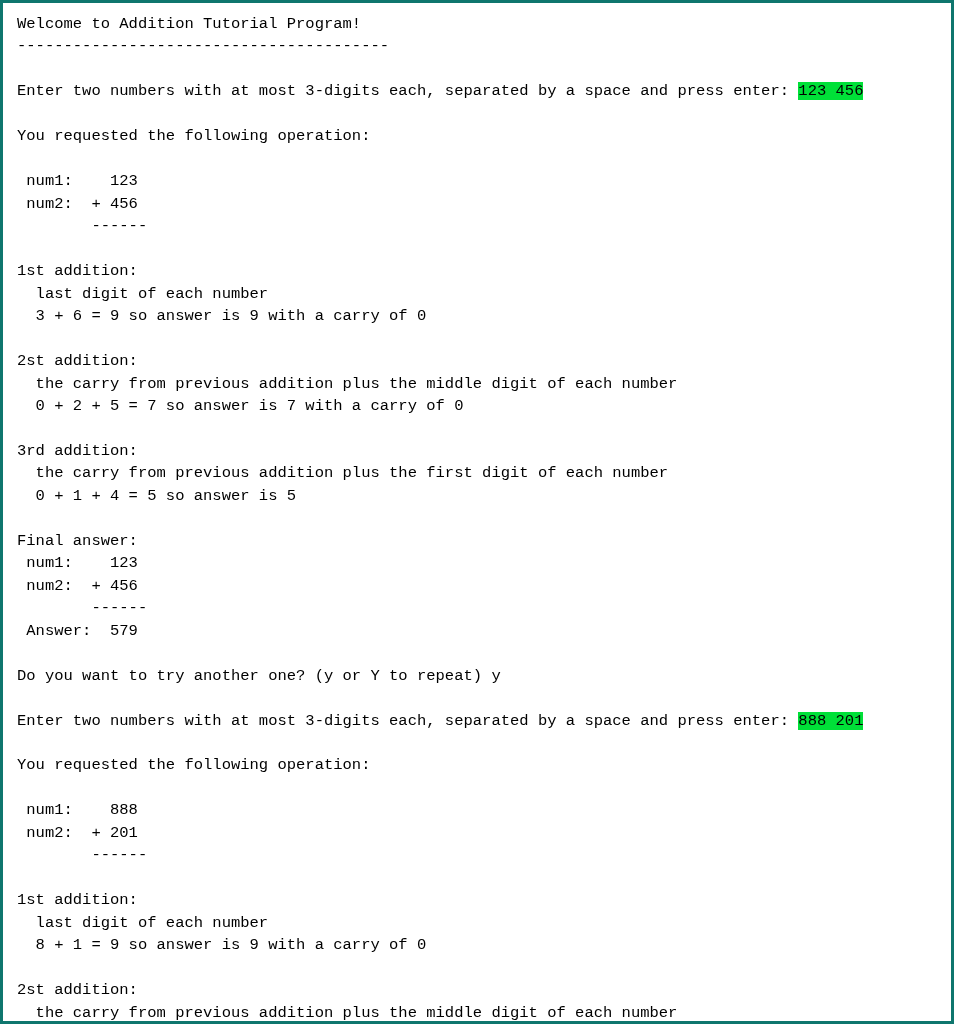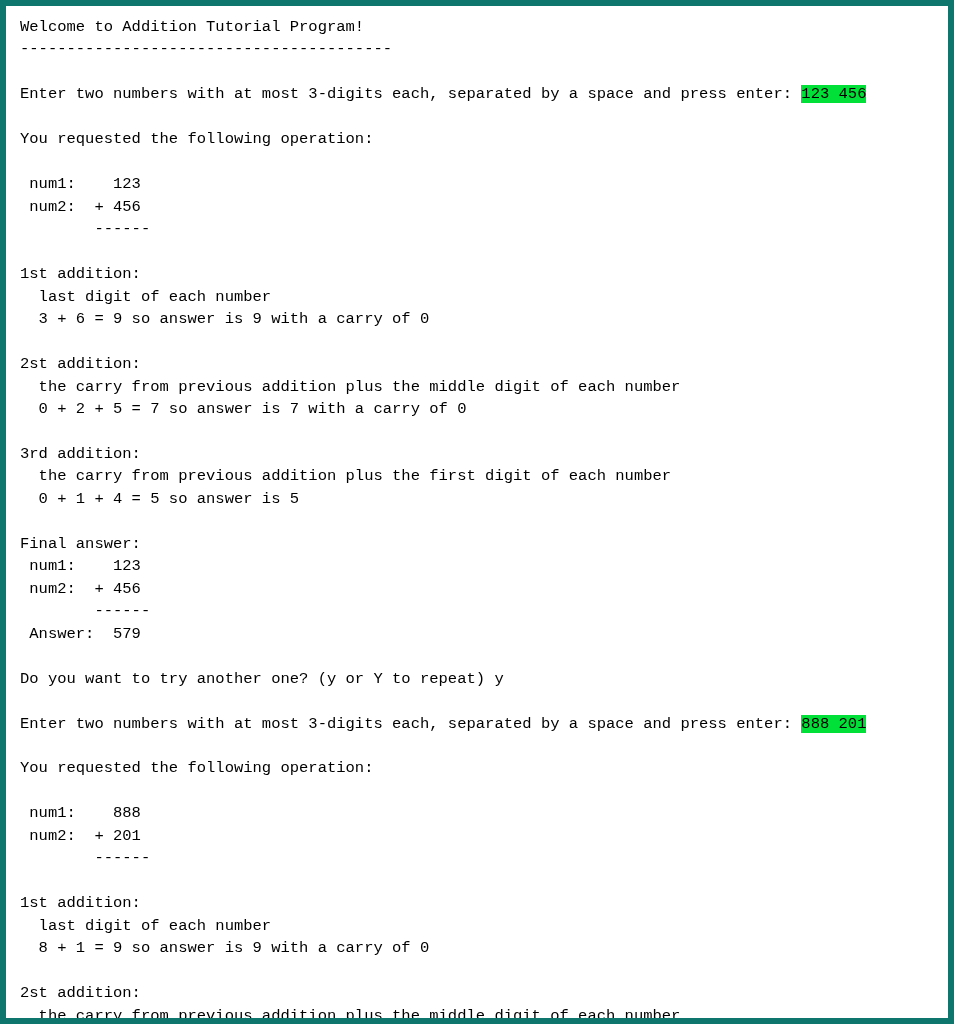--- a/index.html
+++ b/index.html
@@ -11,21 +11,21 @@
       font-family: "Courier New", Courier, monospace;
       font-size: 15.5px;
       line-height: 1.45;
       background: #ffffff;
       color: #000000;
       width: 958px;
       height: 1024px;
       overflow: hidden;
     }
     .terminal-frame {
-      border: 6px solid #0f766e;
+      border: 3px solid #0f766e;
       width: 954px;
       height: 1024px;
       padding: 10px 14px;
       white-space: pre;
       overflow: hidden;
     }
     .highlight {
       background-color: #00e038;
       color: #000000;
     }

